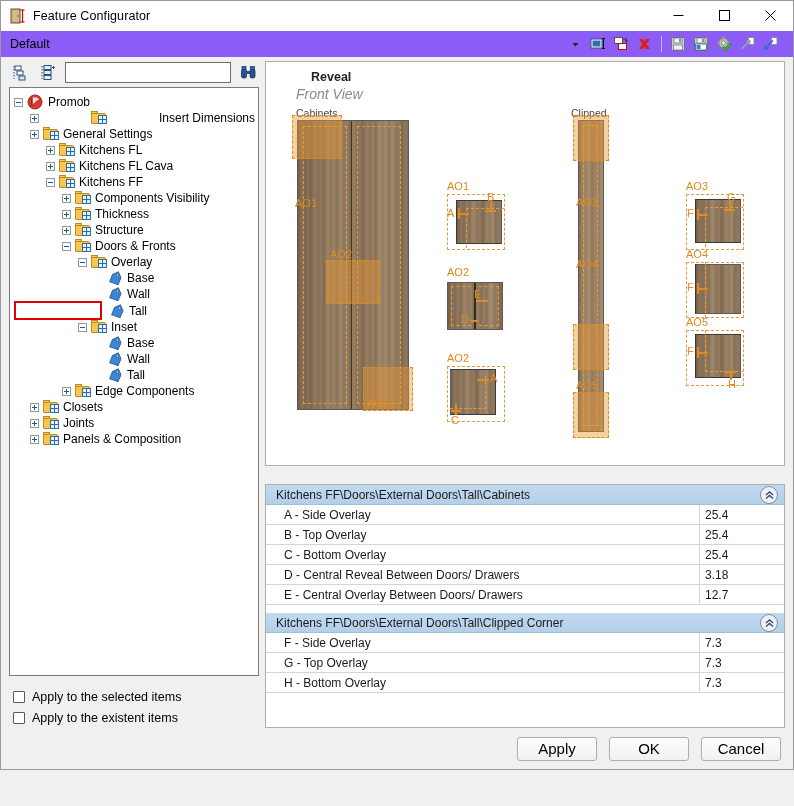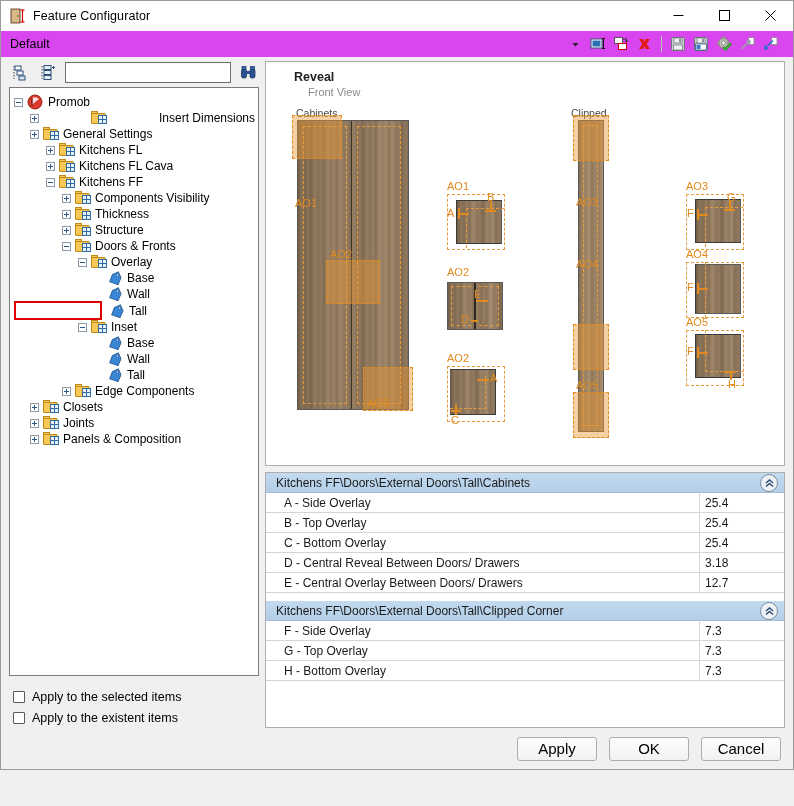--- a/index.html
+++ b/index.html
@@ -39,21 +39,21 @@
   .win-btn {
     width: 46px; height: 30px;
     display: flex; align-items: center; justify-content: center;
     cursor: default;
   }
 
   
   .presetbar {
     height: 26px; min-height: 26px;
     display: flex; align-items: center;
-    background: #d946ef;
+    background: #8b5cf6;
     padding: 0 6px;
   }
   .preset-label { font-size: 12.5px; padding-left: 3px; }
   .preset-dropdown-arrow {
     margin-left: auto; margin-right: 6px;
     width: 14px; height: 18px;
     display: flex; align-items: center; justify-content: center;
   }
   .tb-icons { display: flex; align-items: center; gap: 2px; padding-right: 6px;}
   .tb-btn {
@@ -175,26 +175,26 @@
     padding-top: 4px;
   }
   .preview-box {
     height: 405px; min-height: 405px;
     border: 1px solid #aeaeae;
     background: #ffffff;
     position: relative;
     overflow: hidden;
   }
   .pv-title {
-    position: absolute; left: 28px; top: 8px;
+    position: absolute; left: 45px; top: 8px;
     font-size: 12.5px; font-weight: bold; color: #222;
   }
   .pv-sub {
-    position: absolute; left: 42px; top: 24px;
-    font-size: 11px; color: #8a8a8a;
+    position: absolute; left: 30px; top: 24px;
+    font-size: 14px; color: #8a8a8a; font-style: italic;
   }
   .pv-caption {
     position: absolute; font-size: 10.5px; color: #4a4a4a;
   }
 
   
   .wood {
     background-color: #8a7257;
     background-image:
       repeating-linear-gradient(90deg,
@@ -224,21 +224,21 @@
     background: rgba(232,150,50,0.45);
   }
   .tag {
     position: absolute; font-size: 11px; color: #e08a20; font-weight: normal;
   }
   .dimline { position: absolute; background: #e08a20; }
   .dimlabel { position: absolute; font-size: 11px; color: #e08a20; }
 
   
   .grid-area {
-    flex: 1; margin-top: 6px; min-height: 0;
+    flex: 1; margin-top: 18px; min-height: 0;
     display: flex; flex-direction: column;
   }
   .grid-box {
     border: 1px solid #aeaeae;
     background: #fff;
     flex: 1;
     overflow: hidden;
   }
   .grp-header {
     background: linear-gradient(to bottom, #c3daf0 0%, #b3cfe8 100%);

